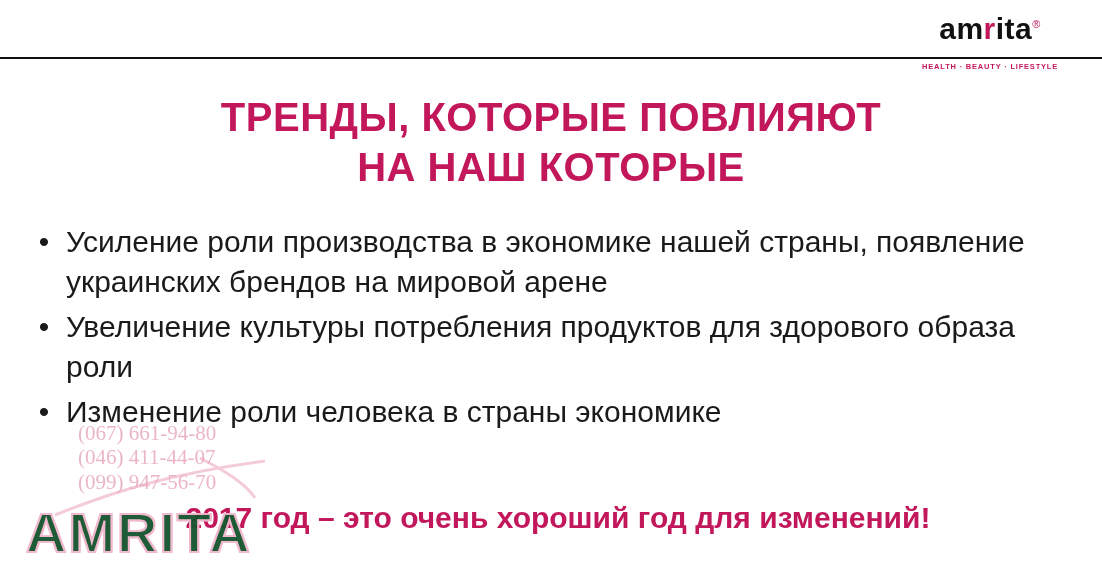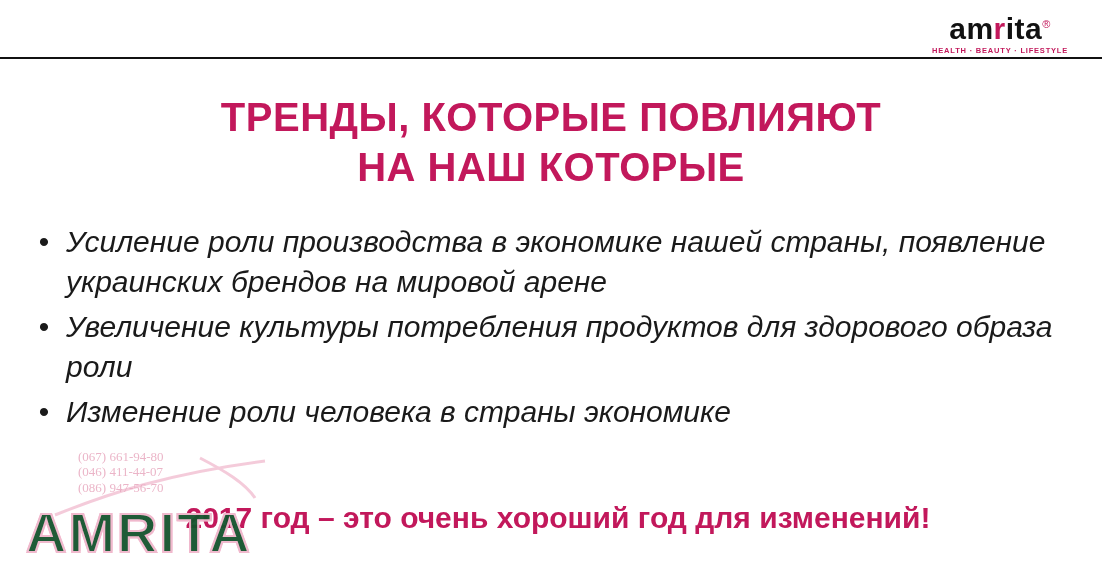--- a/index.html
+++ b/index.html
@@ -11,21 +11,21 @@
     position: relative;
     width: 1102px;
     height: 567px;
     background: #ffffff;
     font-family: "Liberation Sans", sans-serif;
     overflow: hidden;
   }
   
   .logo {
     position: absolute;
-    right: 34px;
+    right: 44px;
     top: 14px;
     text-align: center;
     line-height: 1;
   }
   .logo-word {
     font-family: "Liberation Sans", sans-serif;
     font-size: 30px;
     font-weight: 700;
     color: #111111;
     letter-spacing: 0.5px;
@@ -35,21 +35,21 @@
   .logo-word .mark-r {
     color: #c2185b;
   }
   .logo-reg {
     font-size: 11px;
     vertical-align: super;
     font-weight: 400;
     color: #c2185b;
   }
   .logo-tag {
-    margin-top: 3px;
+    margin-top: 19px;
     font-size: 7.5px;
     letter-spacing: 0.8px;
     color: #c2185b;
     font-weight: 700;
     white-space: nowrap;
   }
   
   .header-rule {
     position: absolute;
     left: 0;
@@ -94,21 +94,20 @@
     flex: 0 0 auto;
     width: 44px;
     text-align: center;
     font-size: 30px;
     line-height: 1.32;
     color: #1a1a1a;
   }
   .bullet-text {
     flex: 1 1 auto;
     padding-right: 20px;
-    font-style: italic;
   }
   
   .closing {
     position: absolute;
     left: 28px;
     top: 500px;
     width: 1060px;
     color: #c2185b;
     font-size: 30px;
     font-weight: 700;
@@ -121,21 +120,21 @@
     position: absolute;
     left: 20px;
     bottom: 0;
     pointer-events: none;
   }
   .wm-phones {
     position: absolute;
     left: 58px;
     bottom: 72px;
     color: #e8a9bf;
-    font-size: 13px;
+    font-size: 21px;
     line-height: 1.18;
     font-family: "Liberation Serif", serif;
     white-space: nowrap;
     opacity: 0.85;
   }
   .wm-word {
     position: absolute;
     left: 6px;
     bottom: 2px;
     font-family: "Liberation Sans", sans-serif;
@@ -195,18 +194,18 @@
   <div class="closing">2017 год – это очень хороший год для изменений!</div>
 
   <div class="watermark">
     <svg class="wm-swoosh" viewBox="0 0 250 70">
       <path d="M5 62 C 60 40, 120 20, 215 8" stroke="#f0b6cb" stroke-width="3" fill="none"></path>
       <path d="M150 5 C 175 18, 195 30, 205 45" stroke="#f0b6cb" stroke-width="3" fill="none"></path>
     </svg>
     <div class="wm-phones">
       <div>(067) 661-94-80</div>
       <div>(046) 411-44-07</div>
-      <div>(086) 947-56-70</div>
+      <div>(099) 947-56-70</div>
     </div>
     <div class="wm-word">AMRITA</div>
   </div>
 
 </div>
 
 </body></html>

